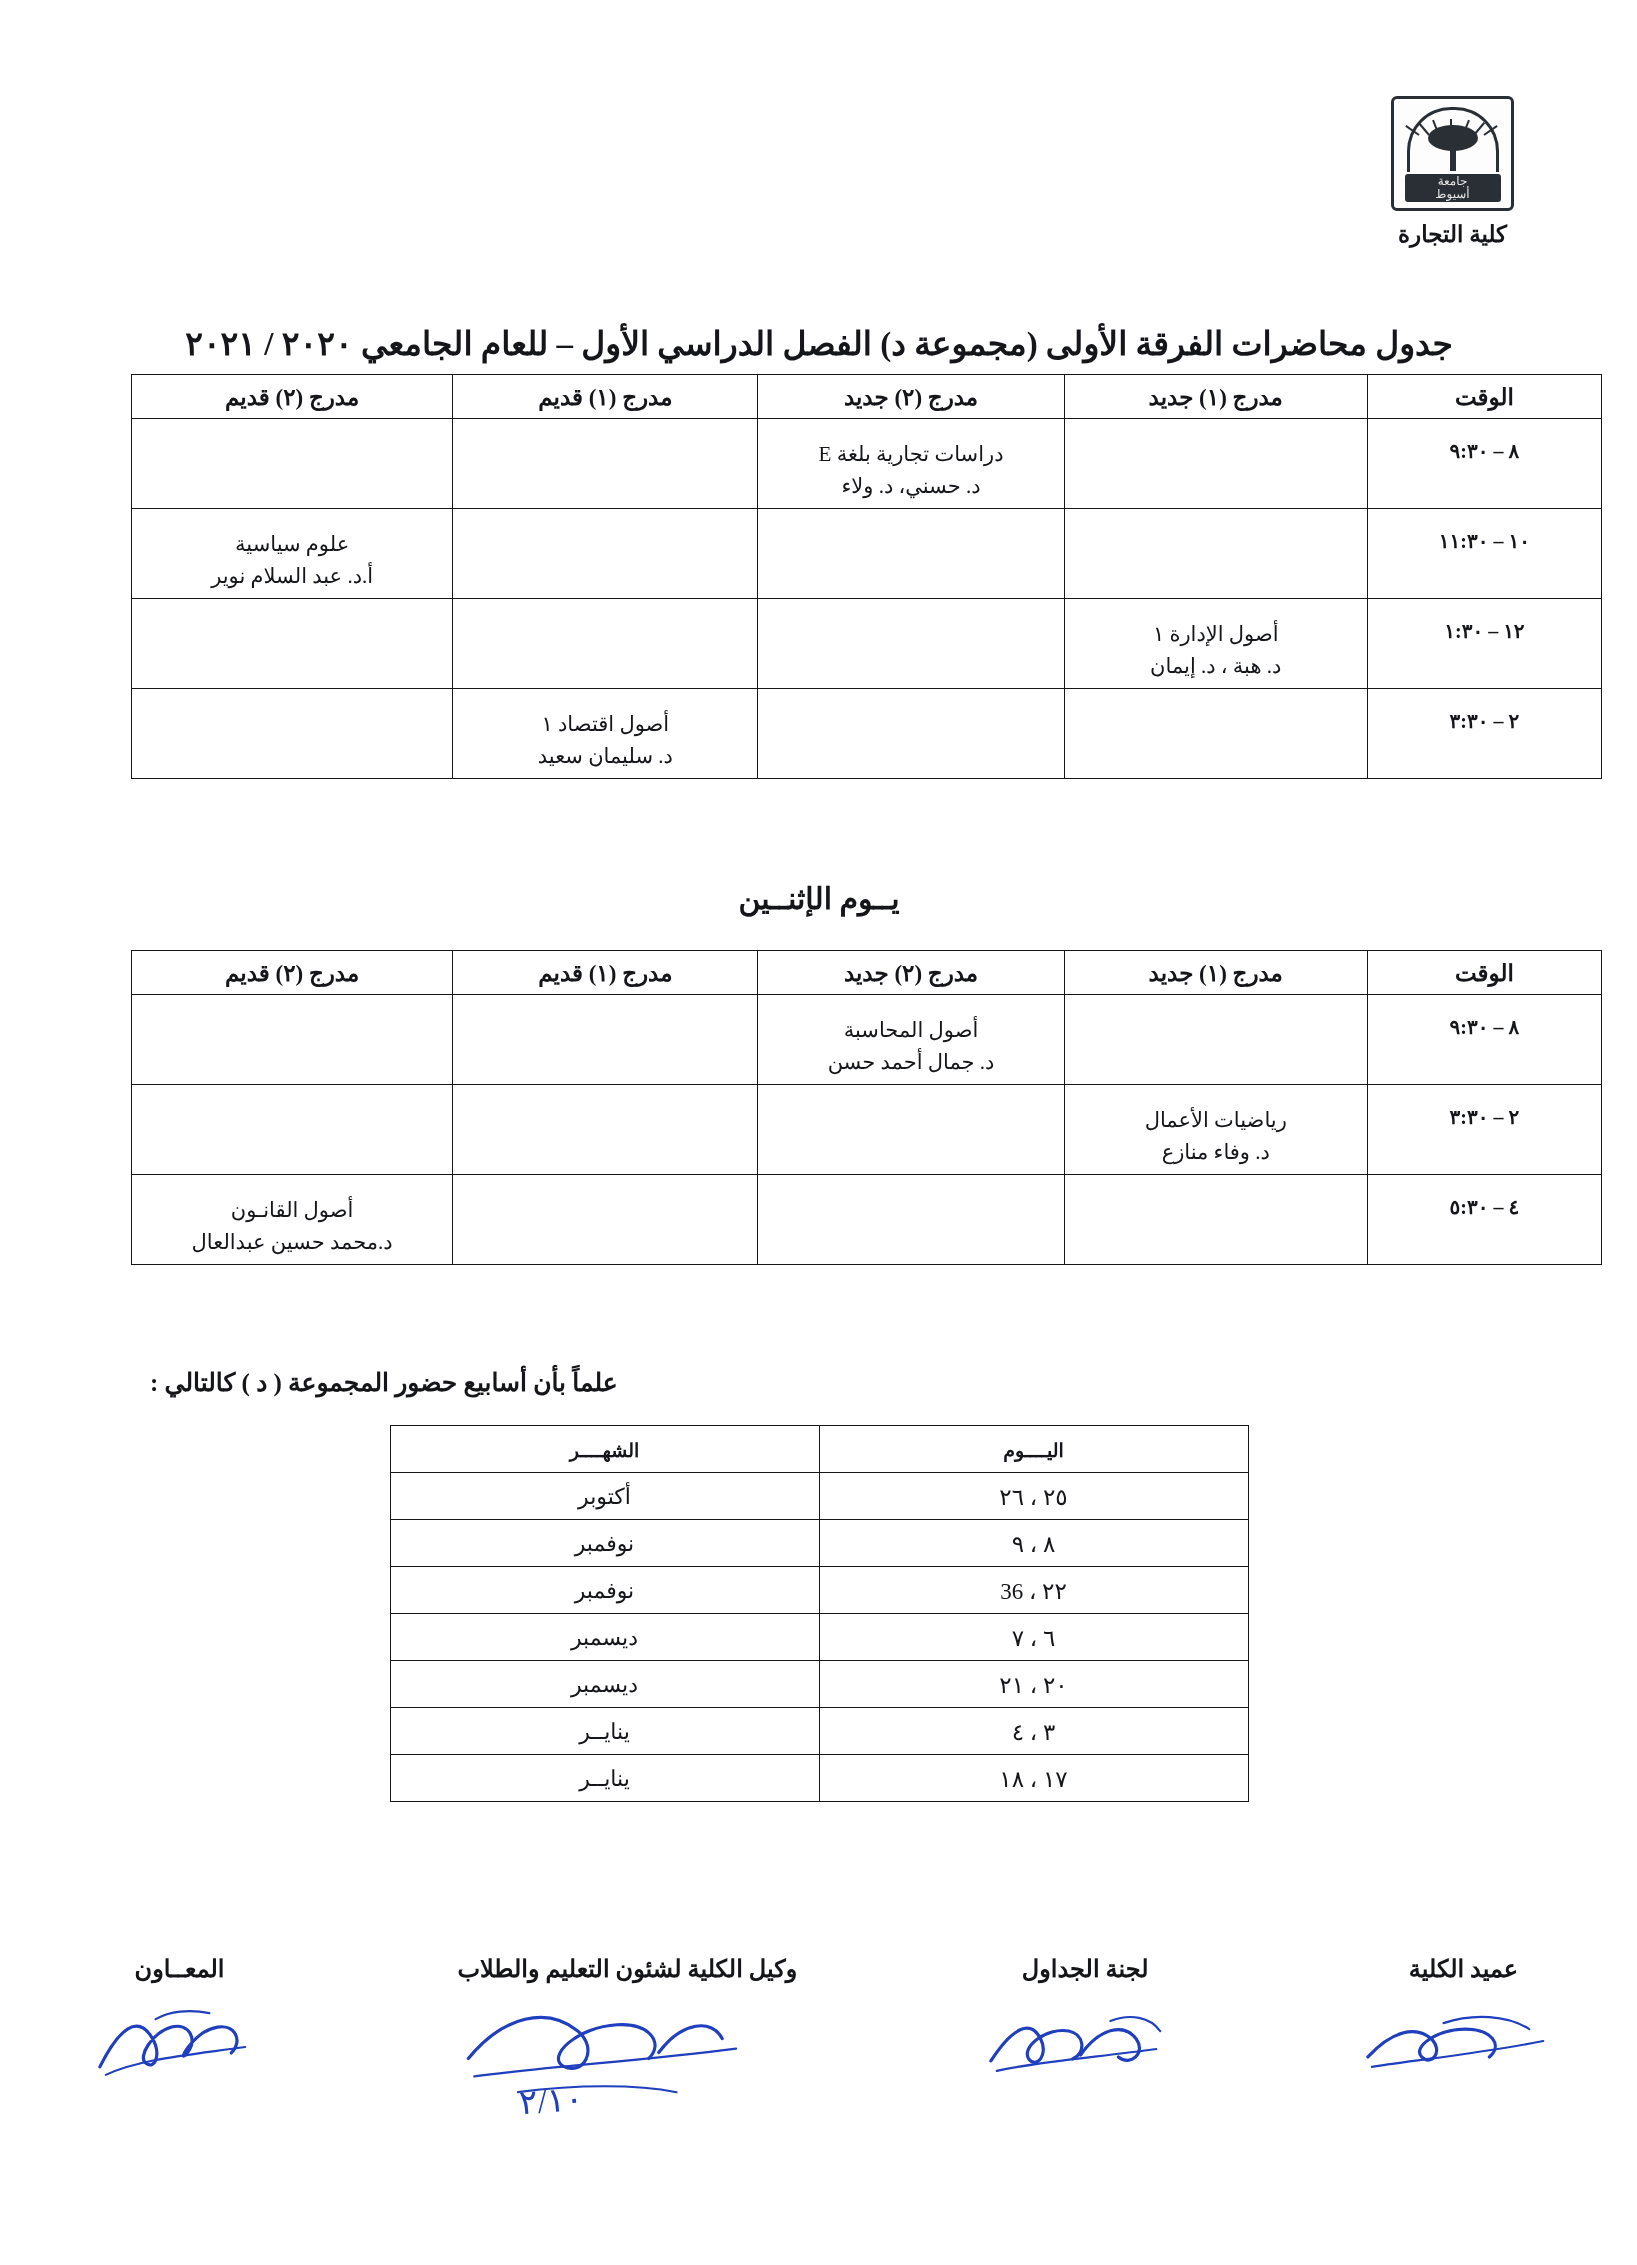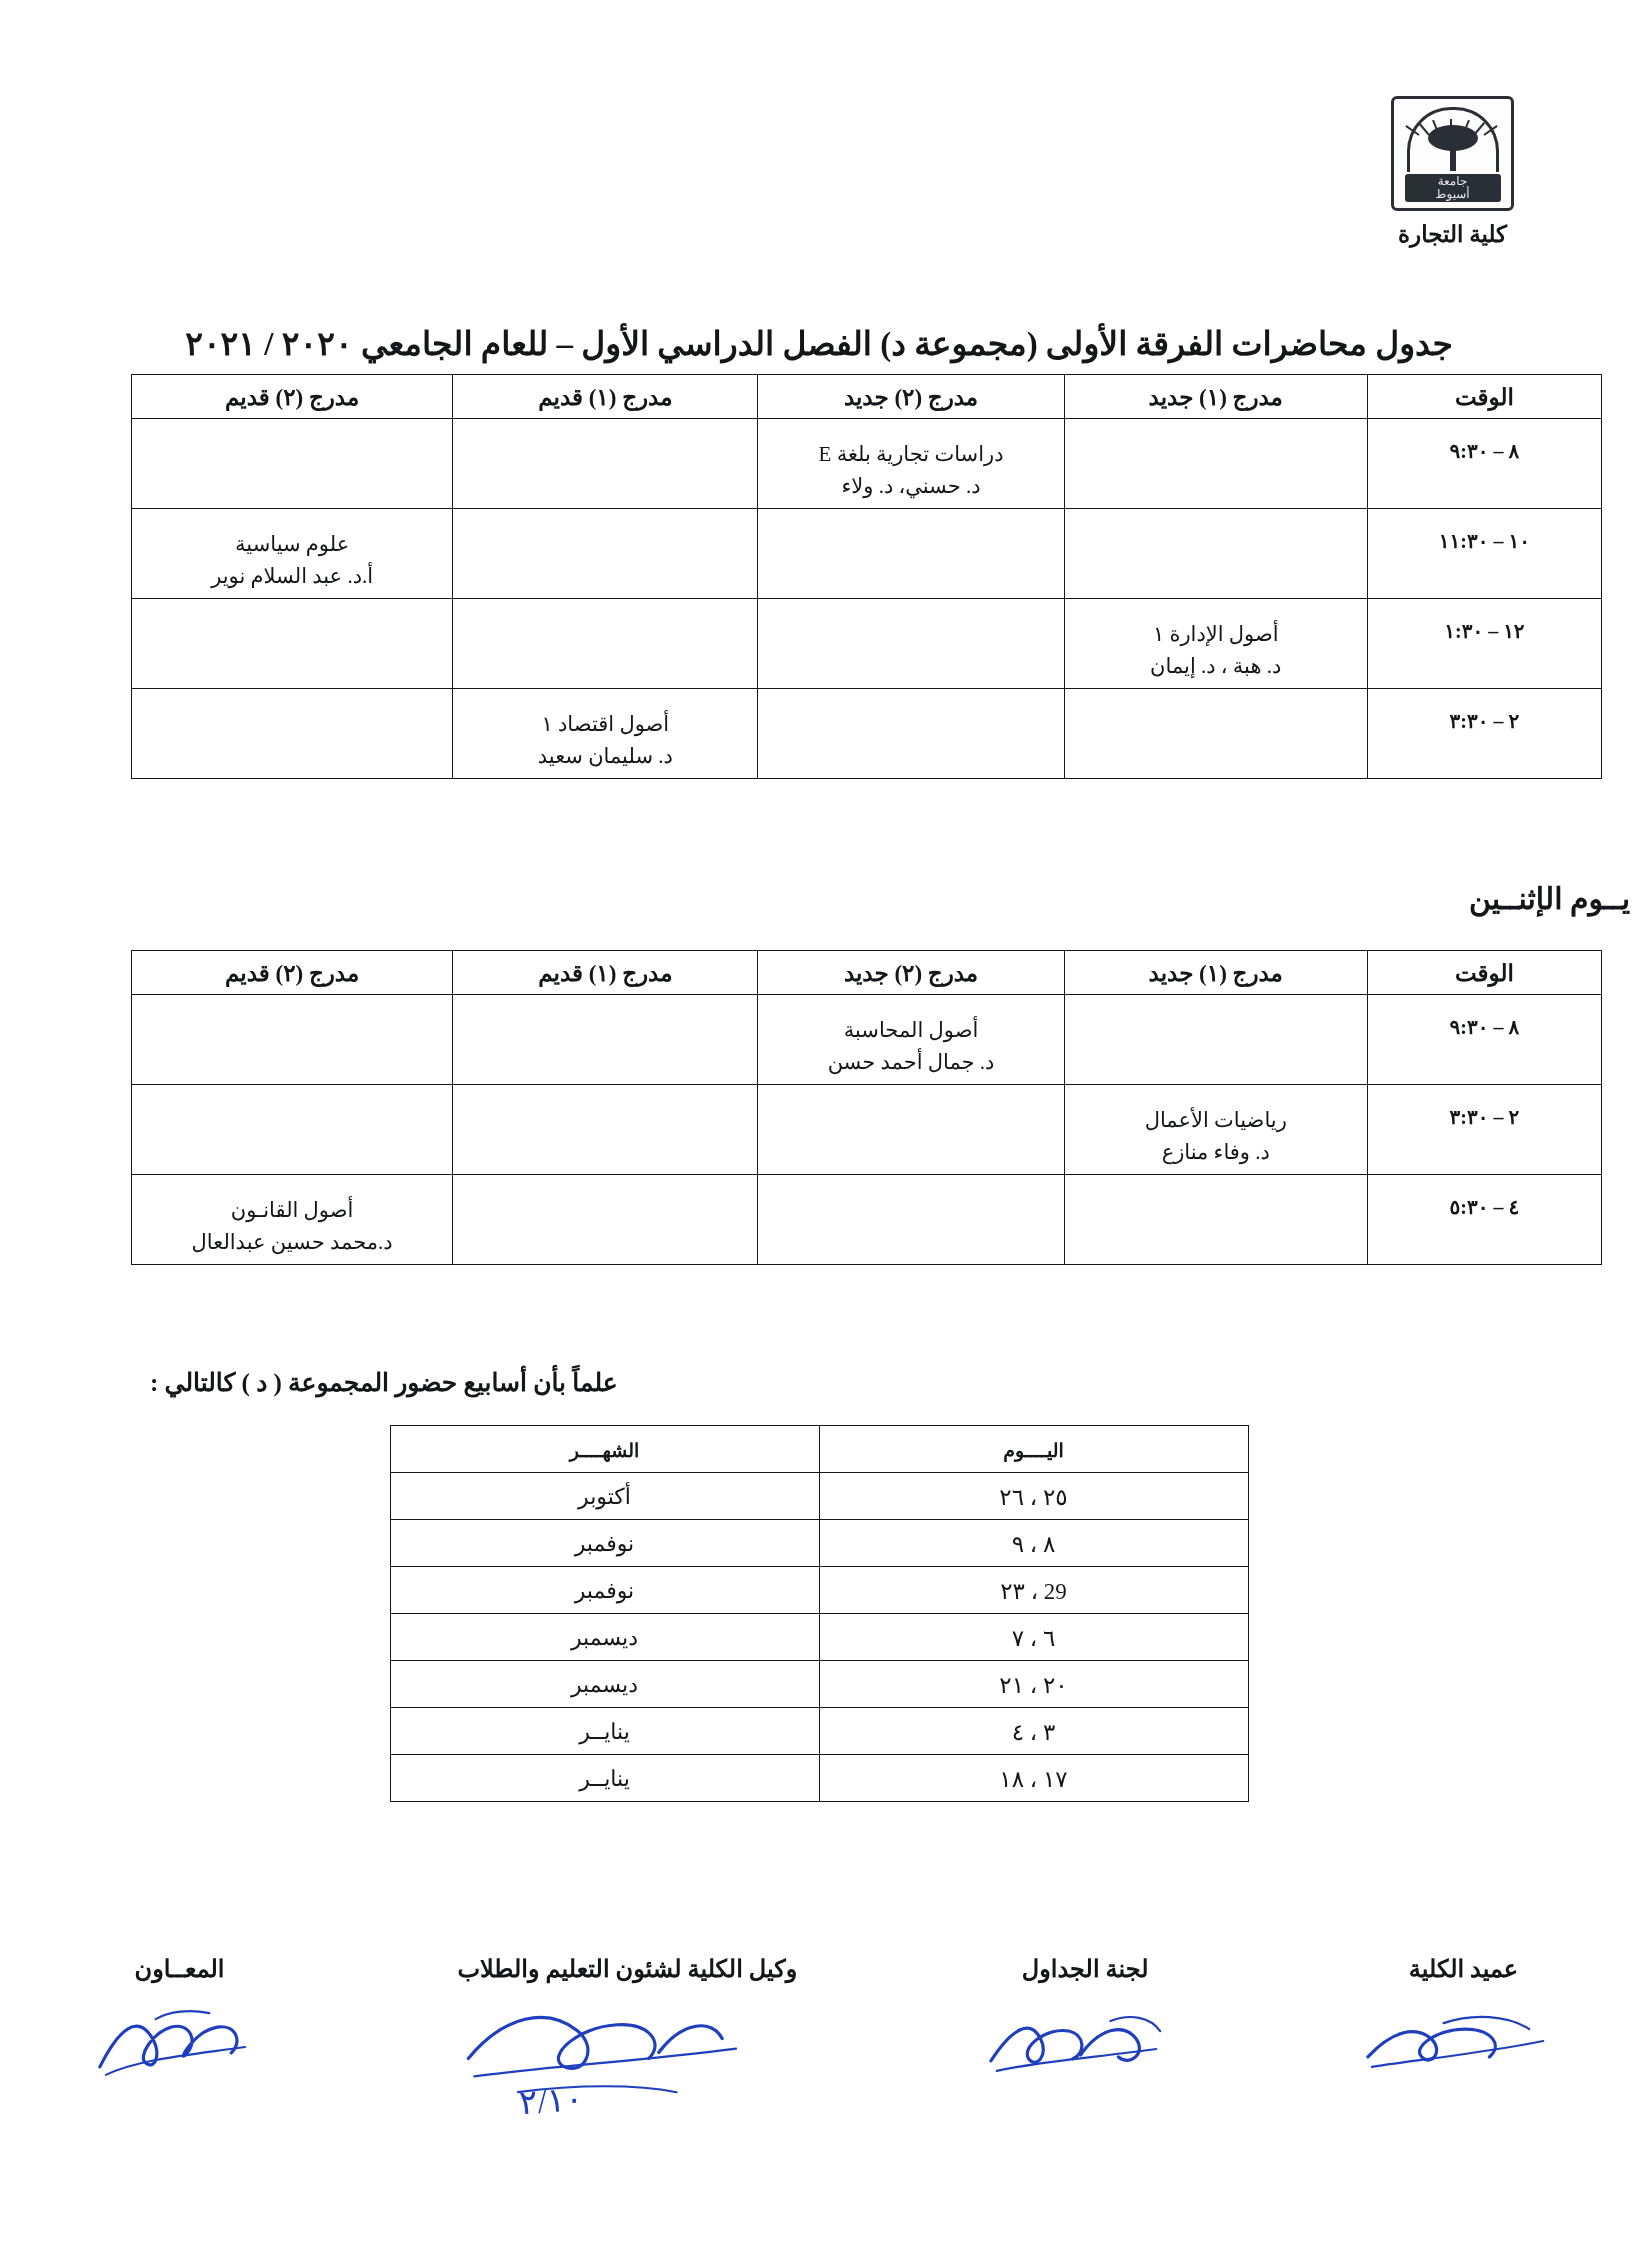--- a/index.html
+++ b/index.html
@@ -167,23 +167,23 @@
     right: 36px;
     width: 1471px;
   }
   #table-sunday tr { height: 80px; }
   #table-sunday tr:first-child { height: 44px; }
 
   
   .day-label {
     position: absolute;
     top: 881px;
-    right: 8px;
+    right: 0;
     left: 0;
-    text-align: right;
+    text-align: center;
     font-size: 30px;
     font-weight: bold;
     letter-spacing: 3px;
   }
 
   #table-monday {
     top: 950px;
     right: 36px;
     width: 1471px;
   }
@@ -491,21 +491,21 @@
     <tbody>
       <tr>
         <td class="day-num">٢٥ ، ٢٦</td>
         <td>أكتوبر</td>
       </tr>
       <tr>
         <td class="day-num">٨ ، ٩</td>
         <td>نوفمبر</td>
       </tr>
       <tr>
-        <td class="day-num">29 ، ٢٣</td>
+        <td class="day-num">٢٢ ، 36</td>
         <td>نوفمبر</td>
       </tr>
       <tr>
         <td class="day-num">٦ ، ٧</td>
         <td>ديسمبر</td>
       </tr>
       <tr>
         <td class="day-num">٢٠ ، ٢١</td>
         <td>ديسمبر</td>
       </tr>

